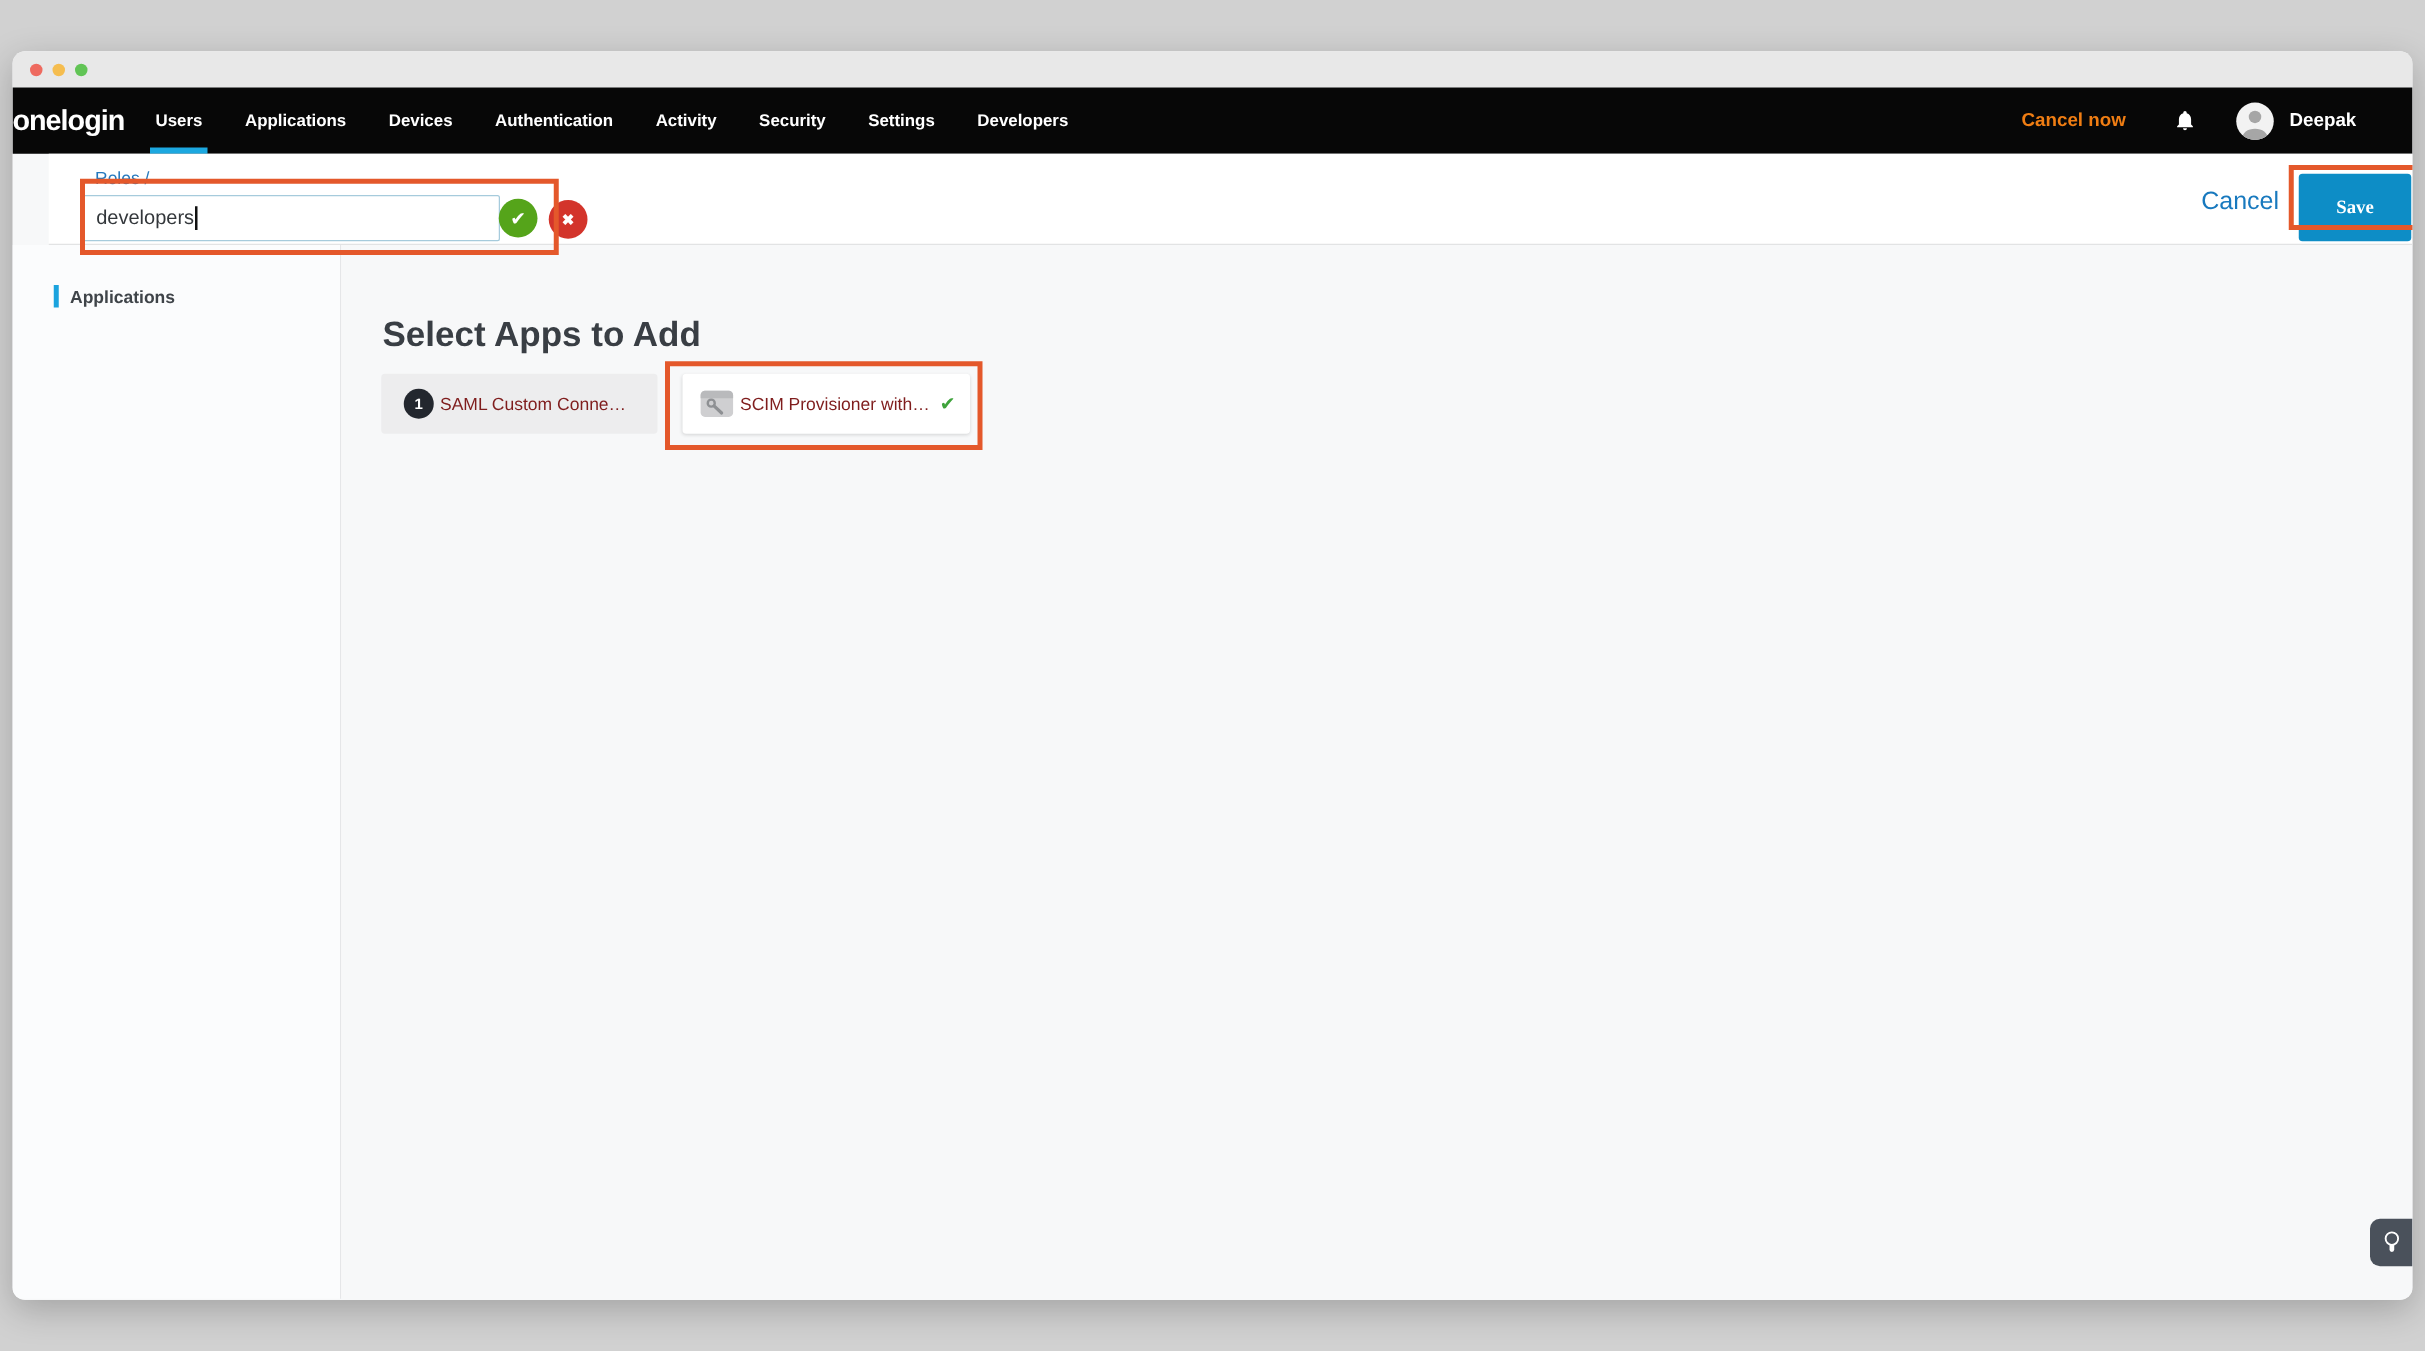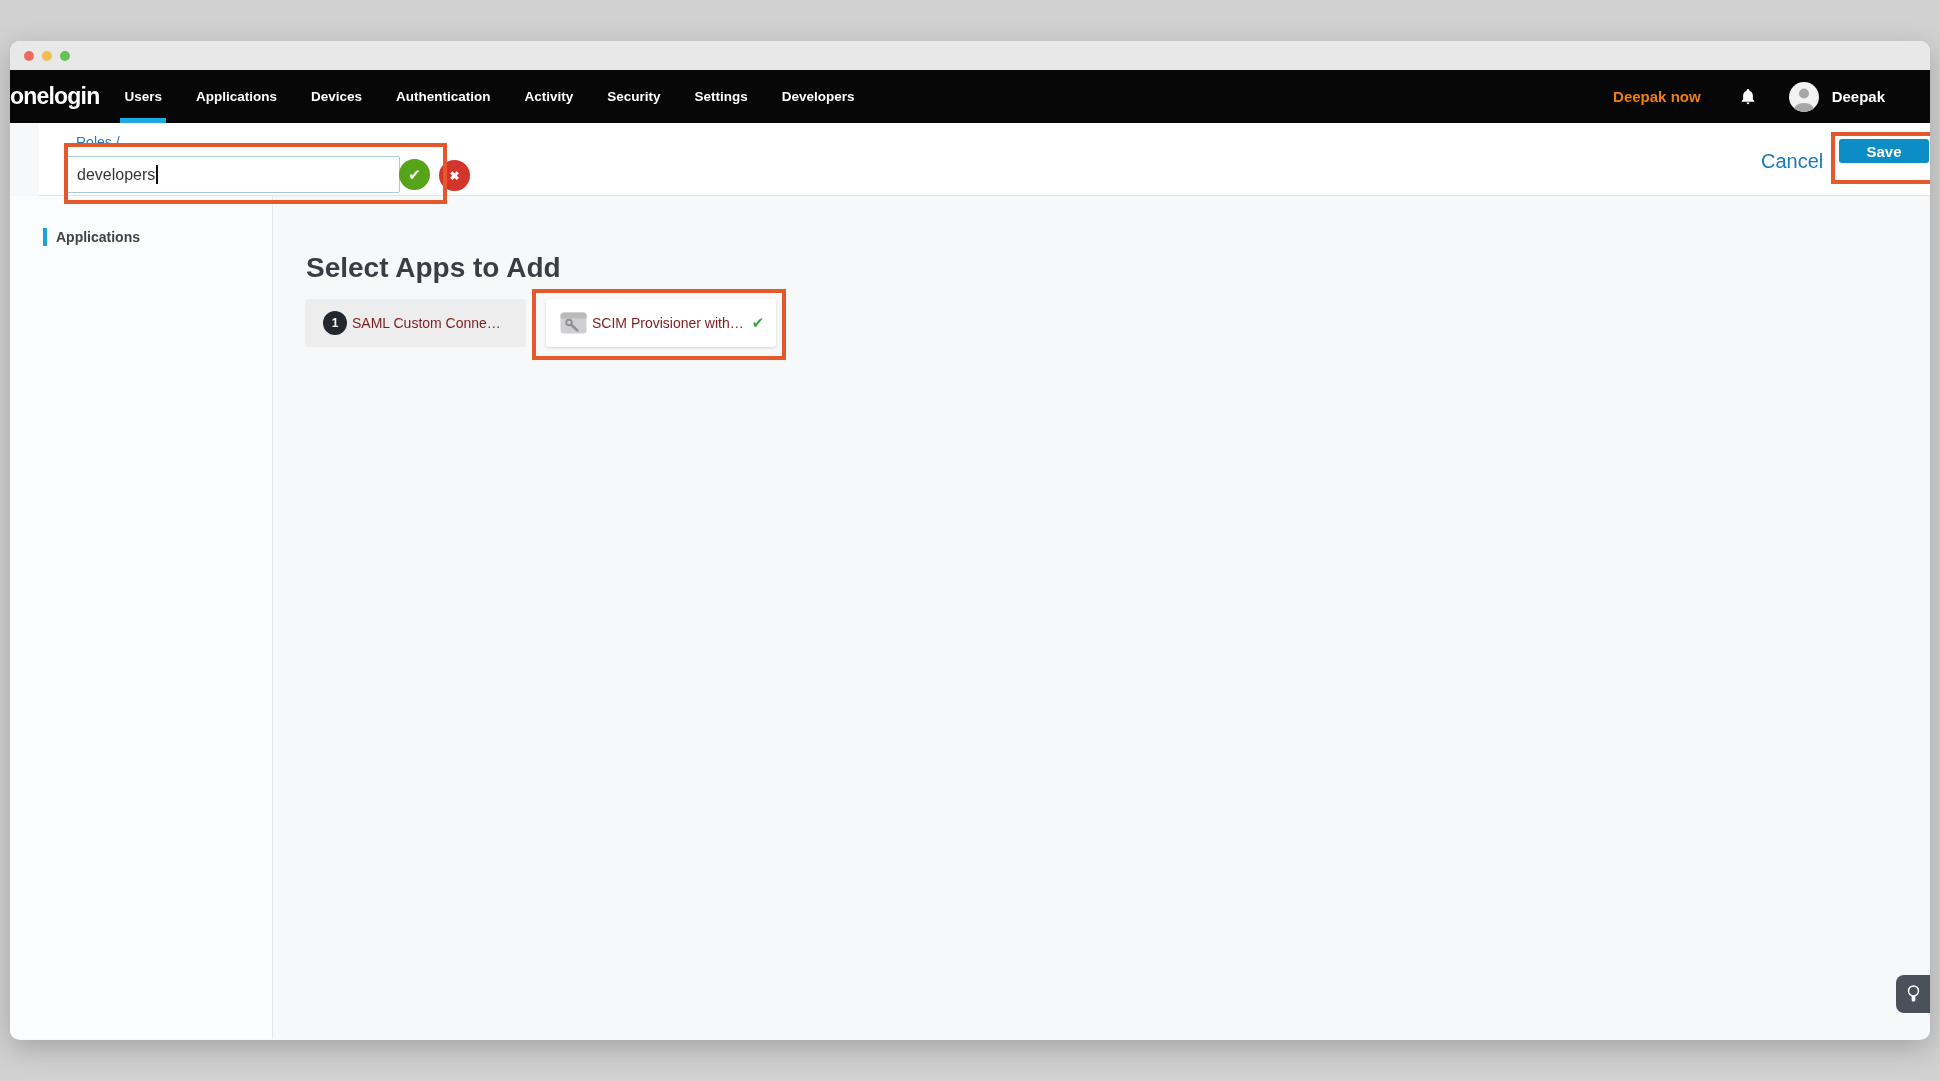--- a/index.html
+++ b/index.html
@@ -37,22 +37,22 @@
   .role-name-input { position:absolute; left:26px; top:33px; width:335px; height:37px; background:#fff;
     border:1px solid #a6cbdc; border-radius:2px; display:flex; align-items:center; padding-left:11px;
     font-size:16px; color:#33373b; z-index:3; cursor:text; }
   .caret { width:1.5px; height:19px; background:#111; margin-left:1px; animation:blink 1.1s step-end infinite; }
   @keyframes blink { 50% { opacity:0; } }
   .circle-btn { position:absolute; width:31px; height:31px; border-radius:50%; border:none; color:#fff;
     display:flex; align-items:center; justify-content:center; cursor:pointer; z-index:3; }
   .confirm-btn { left:360px; top:36px; background:#55a41a; font-size:15px; }
   .reject-btn { left:400px; top:37px; background:#d3342b; font-size:12px; font-weight:bold; }
   .cancel { position:absolute; left:1722px; top:27px; font-size:20px; color:#1879be; text-decoration:none; cursor:pointer; }
-  .save { position:absolute; left:1800px; top:16px; width:90px; height:24px; background:#0d8dc6; border:none;
-    border-radius:3px; color:#fff; font-size:15px; font-weight:bold; cursor:pointer; font-family:Liberation Sans, sans-serif; }
+  .save { position:absolute; left:1800px; top:16px; width:90px; height:54px; background:#0d8dc6; border:none;
+    border-radius:3px; color:#fff; font-size:15px; font-weight:bold; cursor:pointer; font-family:Liberation Serif, serif; }
 
   
   .ann { position:absolute; border:4px solid #e4582b; pointer-events:none; z-index:5; }
   .ann-input { left:25px; top:20px; width:383px; height:61px; }
   .ann-save  { left:1792px; top:9px; width:106px; height:52px; }
   .ann-card  { left:259px; top:93px; width:254px; height:71px; }
 
   
   .content { display:flex; height:843px; }
   .sidebar { width:263px; background:#fbfcfd; border-right:1px solid #e5e6e8; padding-top:29px; }
@@ -91,21 +91,21 @@
       <a class="nav-item active">Users</a>
       <a class="nav-item">Applications</a>
       <a class="nav-item">Devices</a>
       <a class="nav-item">Authentication</a>
       <a class="nav-item">Activity</a>
       <a class="nav-item">Security</a>
       <a class="nav-item">Settings</a>
       <a class="nav-item">Developers</a>
     </nav>
     <div class="nav-right">
-      <a class="upgrade">Deepak now</a>
+      <a class="upgrade">Cancel now</a>
       <span class="bell">
         <svg width="18" height="19" viewBox="0 0 24 24">
             <path fill="#ffffff" d="M12 22.2c1.15 0 2.08-.93 2.08-2.08H9.92c0 1.15.93 2.08 2.08 2.08zm6.5-6.1v-5.3c0-3.2-1.7-5.85-4.7-6.56v-.72C13.8 2.66 13 1.86 12 1.86s-1.8.8-1.8 1.66v.72c-3 .71-4.7 3.36-4.7 6.56v5.3l-1.9 1.9v1h16.8v-1l-1.9-1.9z"></path>
           </svg>
       </span>
       <span class="avatar">
         <svg width="30" height="30" viewBox="0 0 30 30">
             <circle cx="15" cy="11.5" r="5" fill="#a6a6a6"></circle>
             <path d="M4.5 30c0-6 4.8-9 10.5-9s10.5 3 10.5 9z" fill="#a6a6a6"></path>
           </svg>

